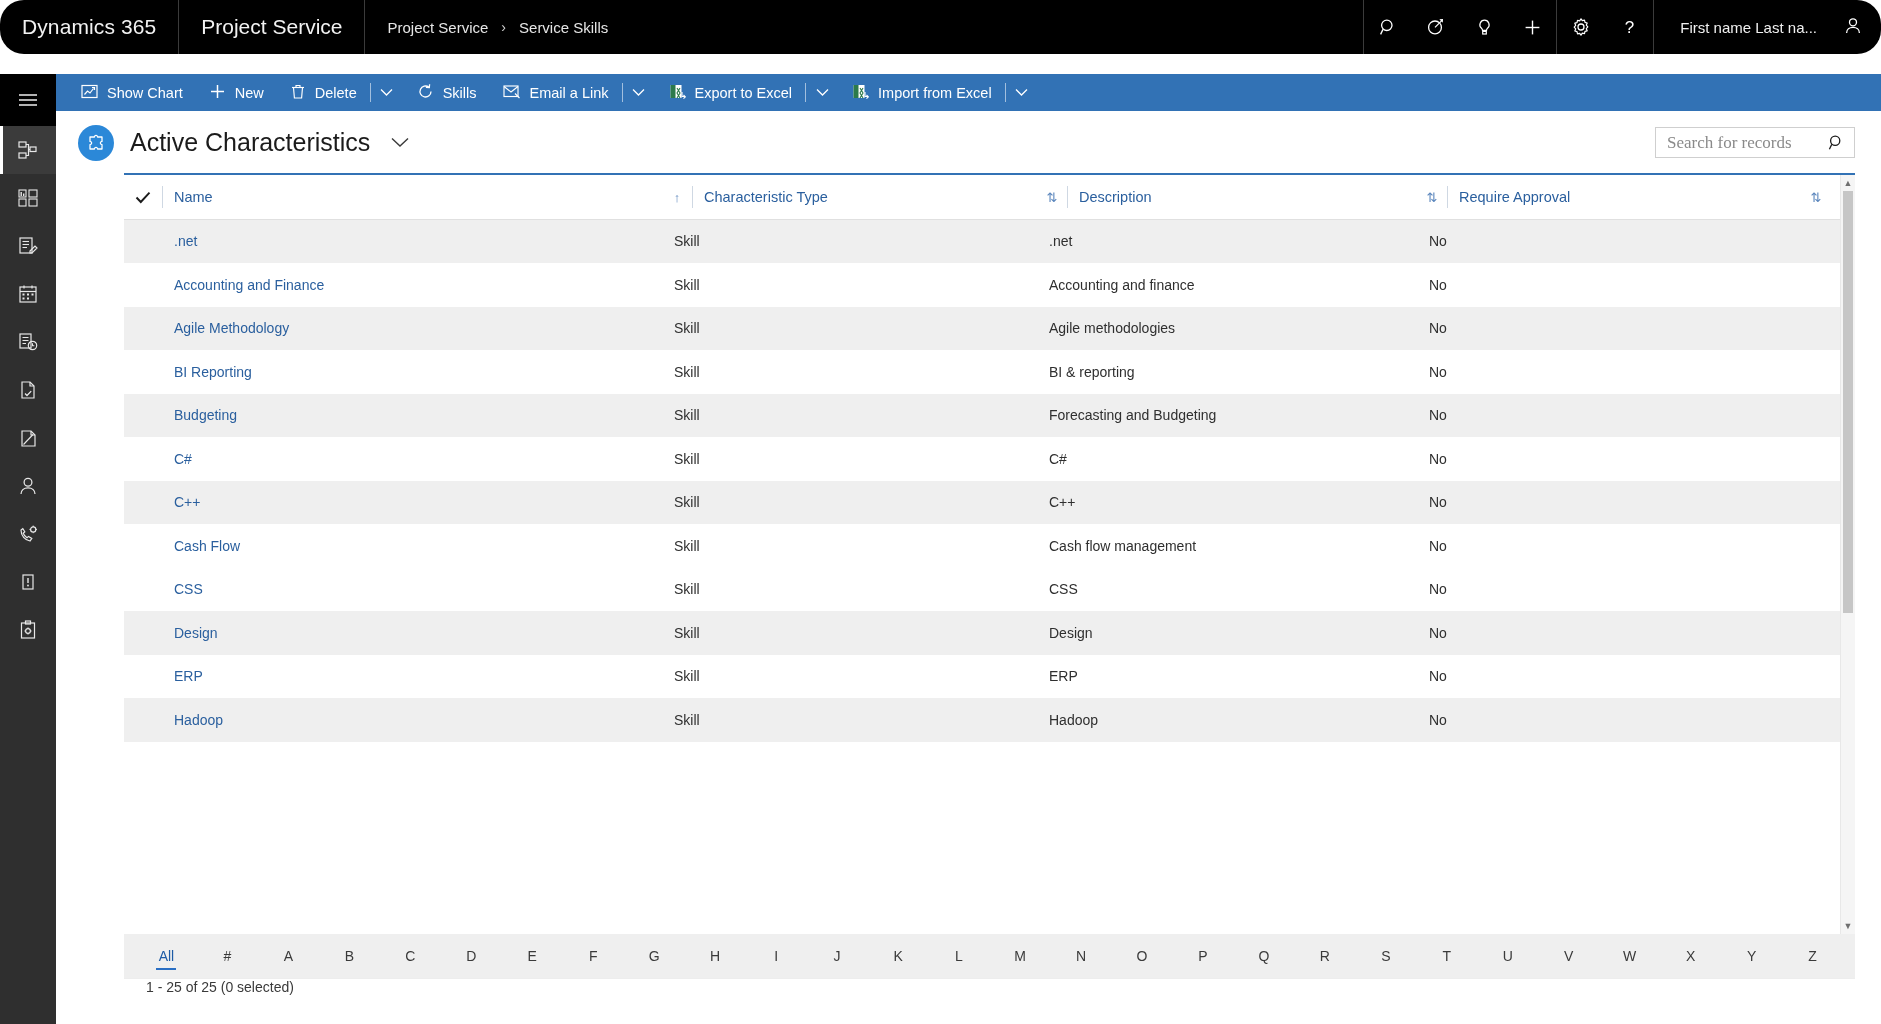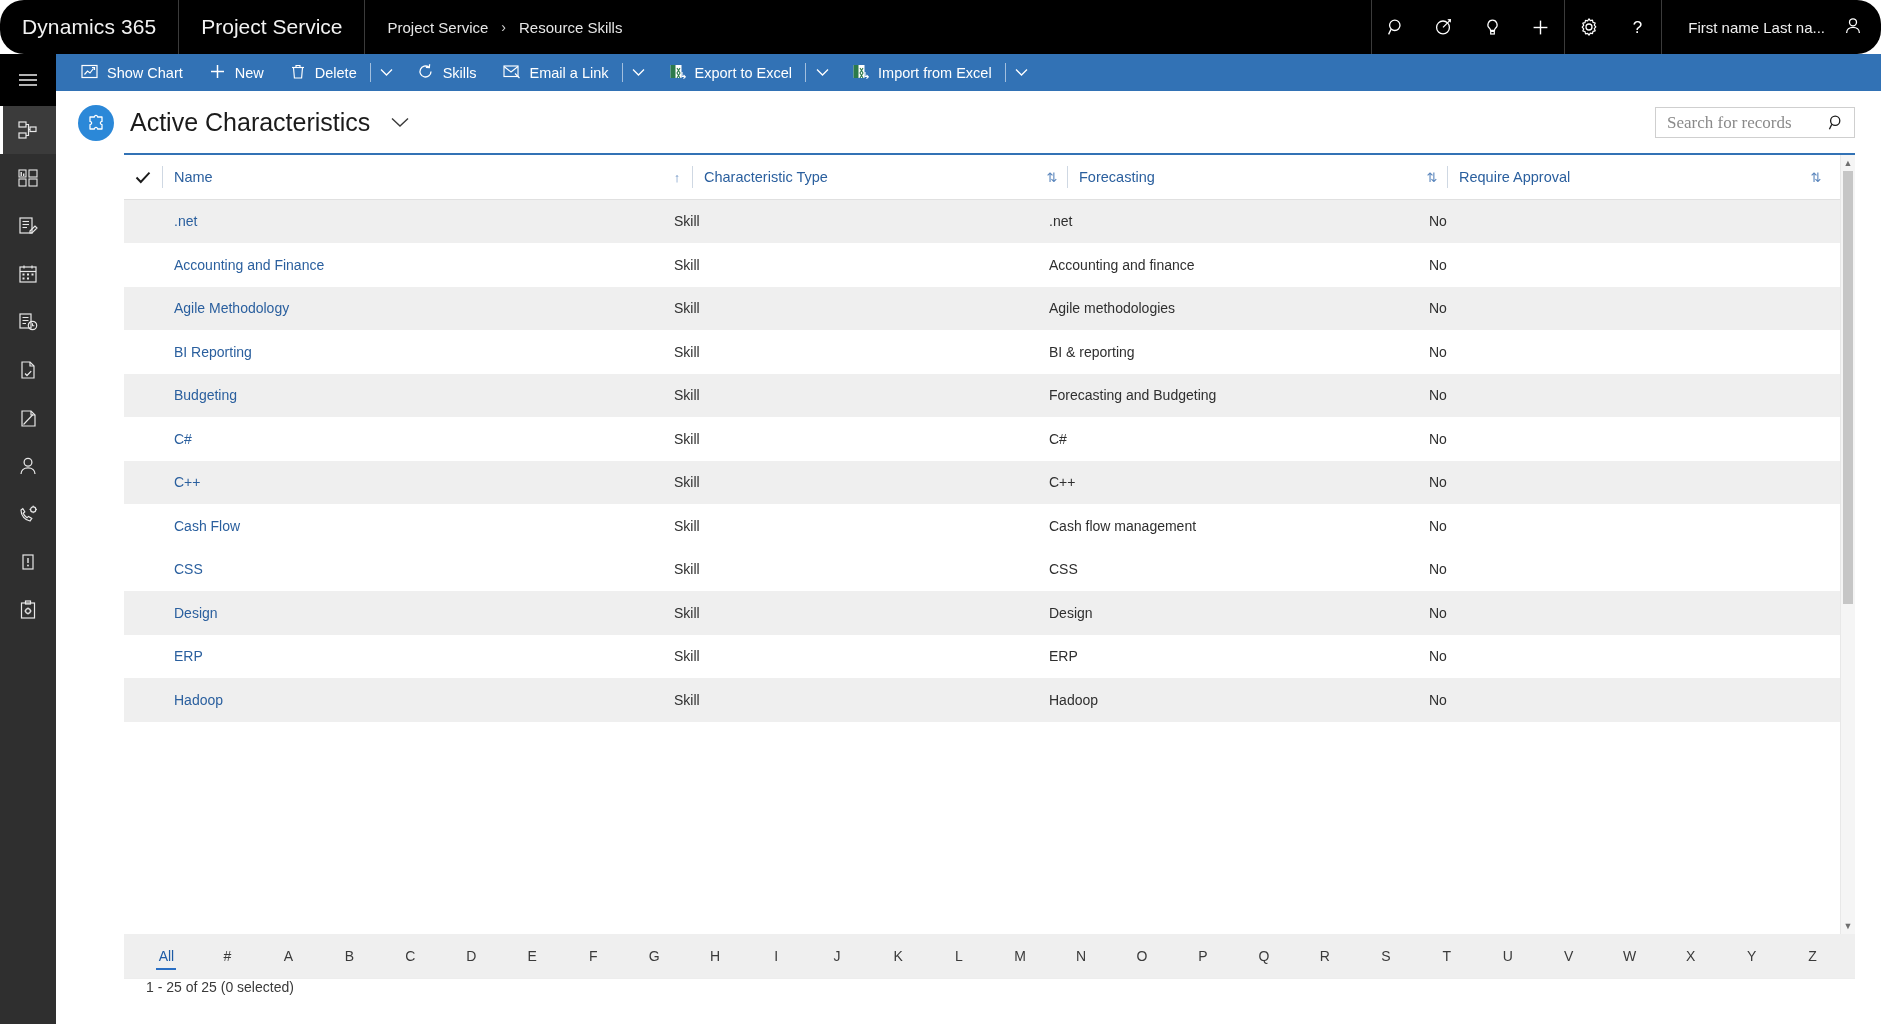--- a/index.html
+++ b/index.html
@@ -36,27 +36,27 @@
     display: flex; align-items: center;
   }
   .tn-group.bordered { border-left: 1px solid #3b3b3b; }
   .tn-icon {
     width: 48px; height: 54px;
     display: flex; align-items: center; justify-content: center;
     color: #ffffff;
   }
   .tn-icon svg { display: block; }
   .tn-user {
-    display: flex; align-items: center; gap: 18px;
+    display: flex; align-items: center; gap: 26px;
     padding: 0 18px 0 26px; border-left: 1px solid #3b3b3b;
     font-size: 15px; color: #f0f0f0; height: 54px;
   }
 
   
-  .body-wrap { flex: 1 1 auto; display: flex; min-height: 0; }
+  .body-wrap { flex: 1 1 auto; display: flex; min-height: 0; margin-top: 20px; }
 
   
   .rail {
     width: 56px; flex: 0 0 56px; background: #2f2f2f;
     display: flex; flex-direction: column; align-items: stretch;
   }
   .rail-burger {
     height: 52px; background: #000000;
     display: flex; align-items: center; justify-content: center;
     color: #ffffff;
@@ -208,21 +208,21 @@
 <div class="topnav">
   <div class="tn-brand">
     <span>Dynamics 365</span>
   </div>
   <div class="tn-app">
     <span>Project Service</span>
   </div>
   <div class="tn-crumb">
     <span>Project Service</span>
     <span class="sep">›</span>
-    <span>Resource Skills</span>
+    <span>Service Skills</span>
   </div>
   <div class="tn-spacer"></div>
 
   <div class="tn-group bordered">
     <div class="tn-icon">
       <svg width="19" height="19" viewBox="0 0 19 19">
           <circle cx="7.8" cy="7.3" r="5.2" fill="none" stroke="#fff" stroke-width="1.3"></circle>
           <line x1="4" y1="11.4" x2="1.6" y2="16.4" stroke="#fff" stroke-width="1.3"></line>
         </svg>
     </div>
@@ -534,21 +534,21 @@
                 <div class="th-inner">
                   <span class="th-sort">↑</span>
                   <span class="th-div"></span>
                   <span class="th-label">Characteristic Type</span>
                 </div>
               </th>
               <th>
                 <div class="th-inner">
                   <span class="th-sort">⇅</span>
                   <span class="th-div"></span>
-                  <span class="th-label">Forecasting</span>
+                  <span class="th-label">Description</span>
                 </div>
               </th>
               <th>
                 <div class="th-inner">
                   <span class="th-sort">⇅</span>
                   <span class="th-div"></span>
                   <span class="th-label">Require Approval</span>
                   <span style="flex:1 1 auto"></span>
                   <span class="th-sort" style="margin-right:24px">⇅</span>
                 </div>

